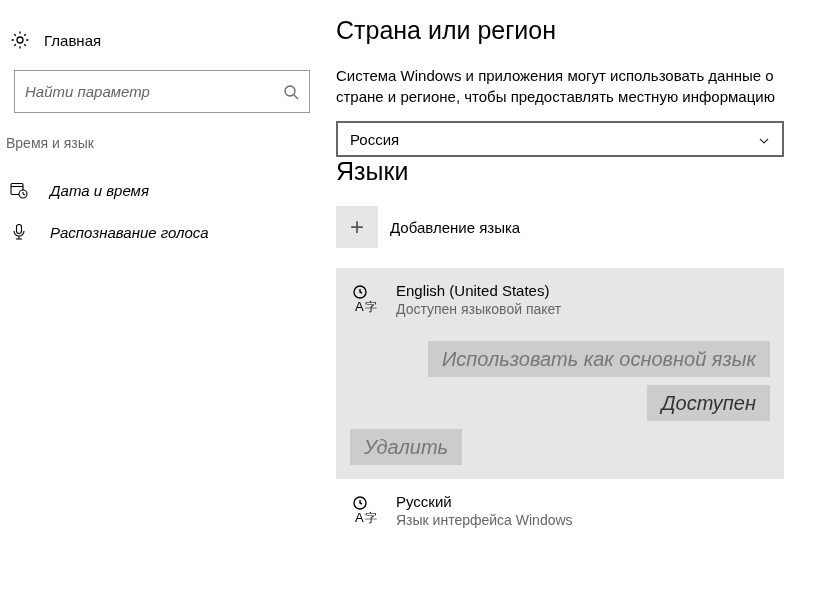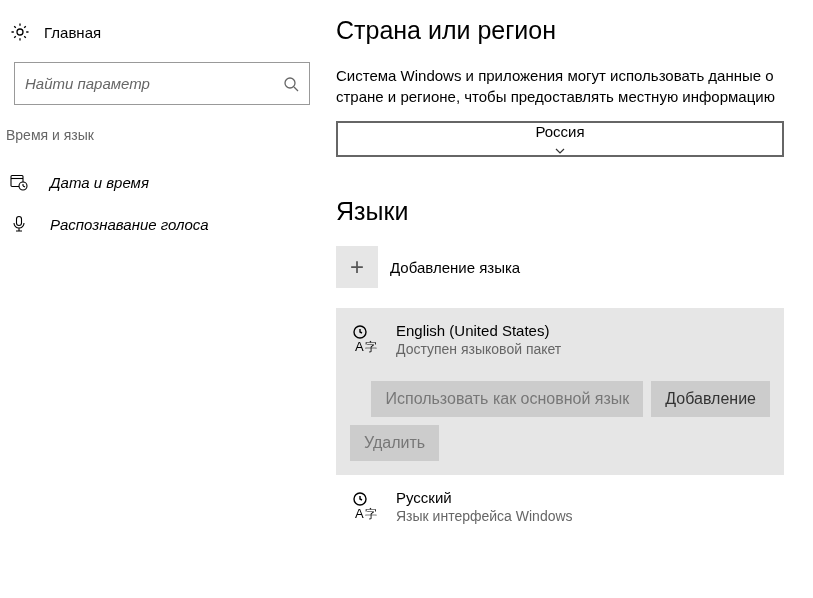--- a/index.html
+++ b/index.html
@@ -10,21 +10,21 @@
     }
     body {
       background: #ffffff;
       width: 813px;
       height: 598px;
       display: flex;
       overflow: hidden;
     }
     .sidebar {
       width: 320px;
-      padding: 16px 0 0 0;
+      padding: 24px 0 0 0;
       flex-shrink: 0;
     }
     .home-row {
       display: flex;
       align-items: center;
       gap: 14px;
       padding: 6px 0 6px 10px;
       margin-bottom: 14px;
       cursor: pointer;
     }
@@ -117,22 +117,20 @@
     }
     .select-box {
       width: 448px;
       height: 36px;
       border: 2px solid #666;
       display: flex;
       align-items: center;
       justify-content: space-between;
       padding: 0 12px;
       cursor: pointer;
-      margin-bottom: 40px;
-      flex-direction: column;
     }
     .select-value {
       font-size: 15px;
       color: #000;
     }
     .chevron-down {
       width: 12px;
       height: 12px;
       color: #333;
     }
@@ -189,23 +187,24 @@
       justify-content: flex-end;
       gap: 8px;
       margin-top: 24px;
       flex-wrap: wrap;
     }
     .lang-btn {
       height: 36px;
       padding: 0 14px;
       background: #ccc;
       border: none;
-      font-size: 16px;
+      font-size: 20px;
       cursor: pointer;
       color: #333;
+      font-style: italic;
     }
     .lang-btn.disabled {
       color: #777;
       cursor: default;
     }
     .lang-row-plain {
       display: flex;
       align-items: flex-start;
       gap: 16px;
       padding: 0 14px 0 14px;
@@ -300,21 +299,21 @@
           <text x="15" y="27" font-size="12" fill="#000" stroke="none" font-family="Segoe UI">字</text>
         </svg>
       </span>
       <div>
         <div class="lang-name">English (United States)</div>
         <div class="lang-sub">Доступен языковой пакет</div>
       </div>
     </div>
     <div class="lang-buttons">
       <button class="lang-btn disabled">Использовать как основной язык</button>
-      <button class="lang-btn">Добавление</button>
+      <button class="lang-btn">Доступен</button>
     </div>
     <div class="delete-row">
       <button class="lang-btn disabled">Удалить</button>
     </div>
   </div>
 
   <div class="lang-row-plain">
     <span class="lang-icon">
       <svg viewBox="0 0 30 30" width="30" height="30" fill="none" stroke="#000" stroke-width="1.4">
         <circle cx="10" cy="8" r="6"></circle>

